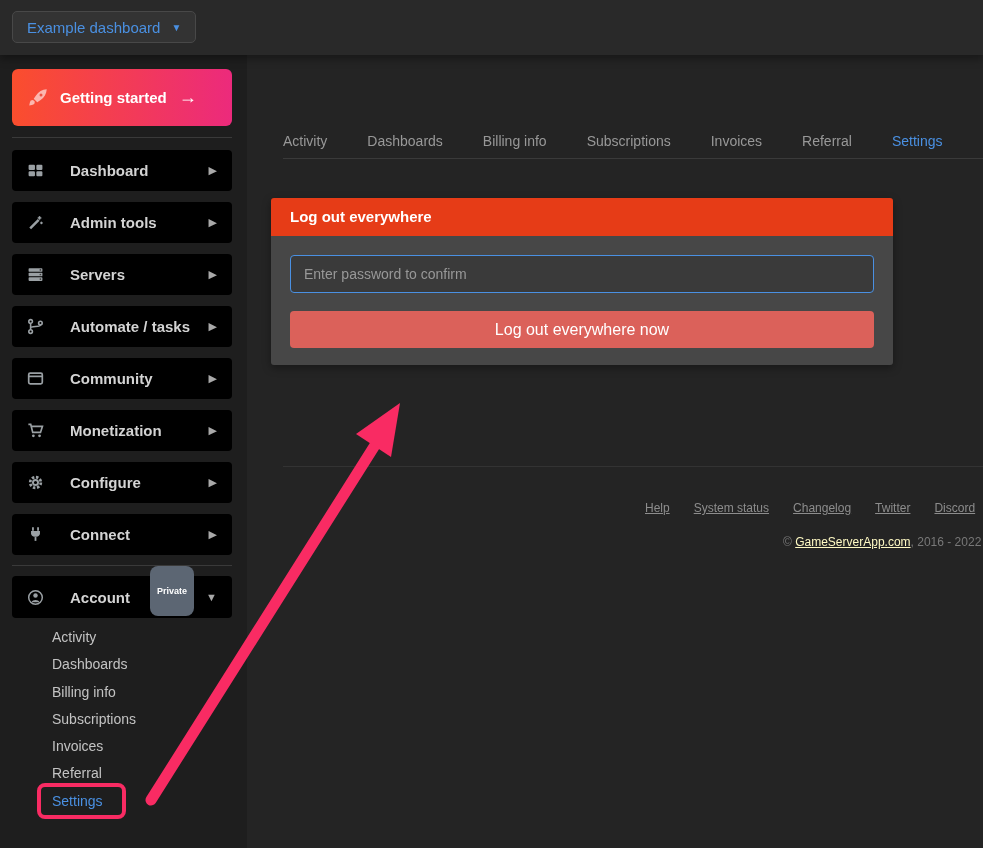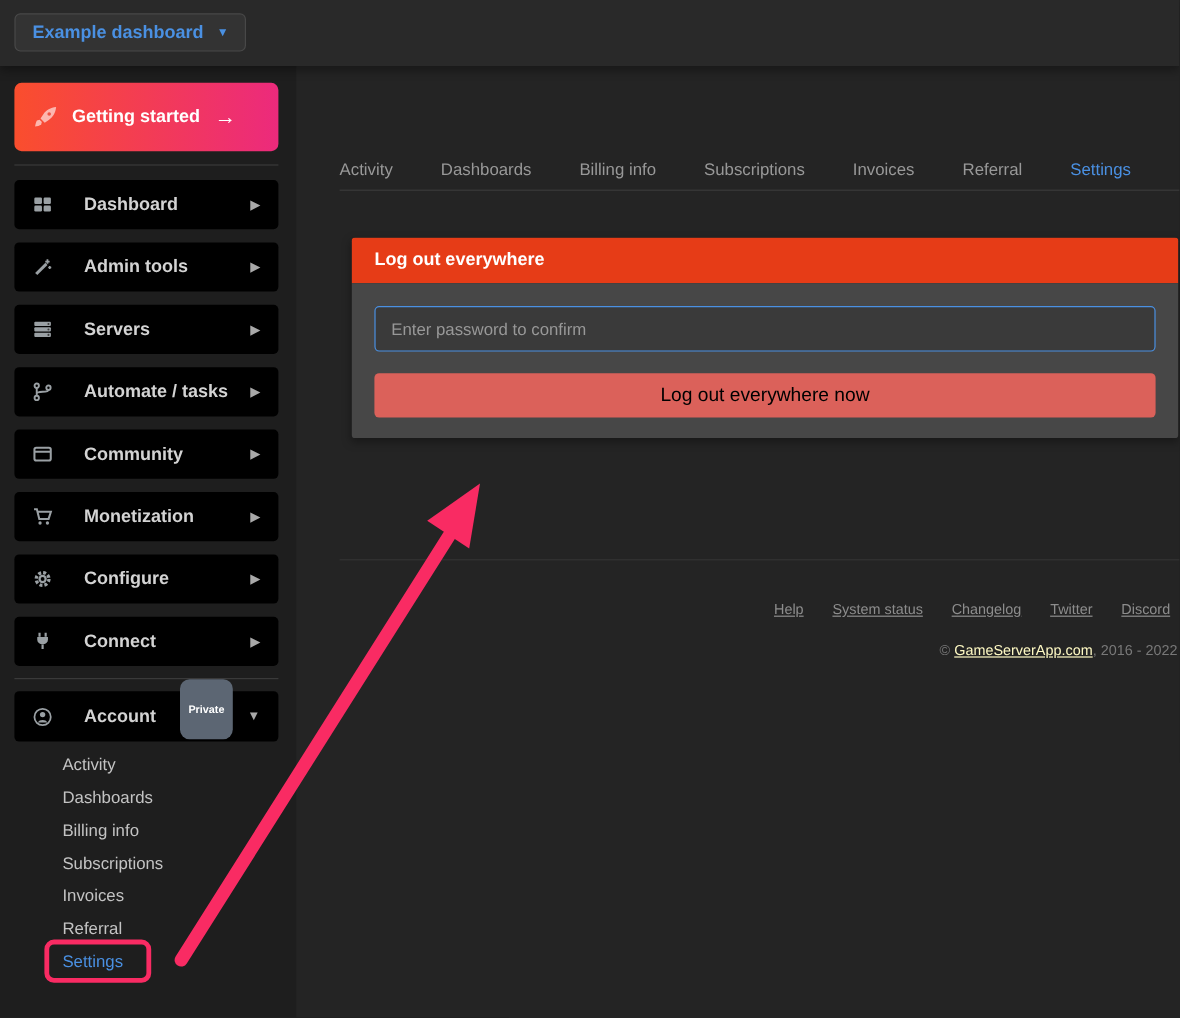--- a/index.html
+++ b/index.html
@@ -5,21 +5,21 @@
   * { margin:0; padding:0; box-sizing:border-box; }
   html,body { width:983px; height:848px; overflow:hidden; background:#242424;
     font-family:"Liberation Sans","DejaVu Sans",sans-serif; }
   .page { position:relative; width:983px; height:848px; overflow:hidden; }
 
   
   .topbar { position:absolute; left:0; top:0; width:100%; height:55px; background:#292929;
     box-shadow:0 4px 8px rgba(0,0,0,.35); z-index:5; }
   .project-btn { position:absolute; left:12px; top:11px; height:32px; padding:0 14px;
     background:#333; border:1px solid #484848; border-radius:5px; color:#4a90e2;
-    font-size:15px; font-weight:700; display:flex; align-items:center; cursor:pointer; }
+    font-size:15px; font-weight:400; display:flex; align-items:center; cursor:pointer; }
   .project-btn .caret { font-size:10px; margin-left:11px; color:#4a90e2; }
 
   
   .sidebar { position:absolute; left:0; top:55px; width:247px; bottom:0; background:#1e1e1e; }
   .gs-btn { position:absolute; left:12px; top:14px; width:220px; height:57px; border-radius:6px;
     background:linear-gradient(90deg,#fa4e2d,#ec2a7c); display:flex; align-items:center;
     padding:0 16px; cursor:pointer; }
   .gs-btn .rocket { width:20px; height:20px; opacity:.6; flex:0 0 auto; }
   .gs-btn .lbl { color:#fff; font-size:15px; font-weight:700; margin-left:12px; }
   .gs-btn .go { color:#fff; font-size:18px; font-weight:700; margin-left:12px; }
@@ -38,32 +38,32 @@
 
   
   .main { position:absolute; left:247px; top:55px; right:0; bottom:0; background:#242424; }
   .page-title { position:absolute; left:36px; top:24px; font-size:29px; color:#929292; font-weight:400; }
   .page-subtitle { font-size:12px; color:#6f6f6f; font-weight:400; margin-left:9px; }
   .tabs { position:absolute; left:36px; right:0; top:78px; display:flex; gap:40px;
     border-bottom:1px solid #3a3a3a; padding-bottom:9px; }
   .tab { font-size:14px; color:#989898; cursor:pointer; white-space:nowrap; }
   .tab.active { color:#4a90e2; box-shadow:0 11px 0 -9px #4a90e2; }
 
-  .panel { position:absolute; left:46px; top:143px; width:689px; border-radius:3px;
+  .panel { position:absolute; left:24px; top:143px; width:622px; border-radius:3px;
     overflow:hidden; box-shadow:0 3px 8px rgba(0,0,0,.35); }
   .panel-header { height:38px; line-height:38px; background:#e63c17; color:#fff;
     font-size:15px; font-weight:600; padding:0 19px; }
   .panel-body { background:#474747; padding:19px 19px 17px; }
   .panel-desc { color:#f3f3f3; font-size:14px; font-weight:700; margin:2px 0 21px; }
   .pwd-input { width:100%; height:38px; background:#3a3a3a; border:1px solid #4a90e2;
     border-radius:4px; color:#ddd; font-size:14px; padding:0 13px;
     font-family:"Liberation Sans","DejaVu Sans",sans-serif; outline:none; }
   .pwd-input::placeholder { color:#989898; }
   .danger-btn { display:block; width:100%; height:37px; margin-top:18px; background:#db615a;
-    border:none; border-radius:4px; color:#000000; font-size:16px; cursor:pointer;
+    border:none; border-radius:4px; color:#ffffff; font-size:16px; cursor:pointer;
     font-family:"Liberation Sans","DejaVu Sans",sans-serif; }
 
   .footer-divider { position:absolute; left:36px; right:0; top:411px; height:1px; background:#333; }
   .footer-links { position:absolute; left:398px; top:446px; display:flex; gap:24px; white-space:nowrap; }
   .footer-links .flink { font-size:12px; color:#8d8d8d; text-decoration:underline; cursor:pointer; }
   .copyright { position:absolute; left:536px; top:480px; font-size:12px; color:#787878; white-space:nowrap; }
   .copyright .clink { color:#fef9c3; text-decoration:underline; cursor:pointer; }
 
   
   .annotation-svg { position:absolute; left:0; top:0; width:983px; height:848px;

